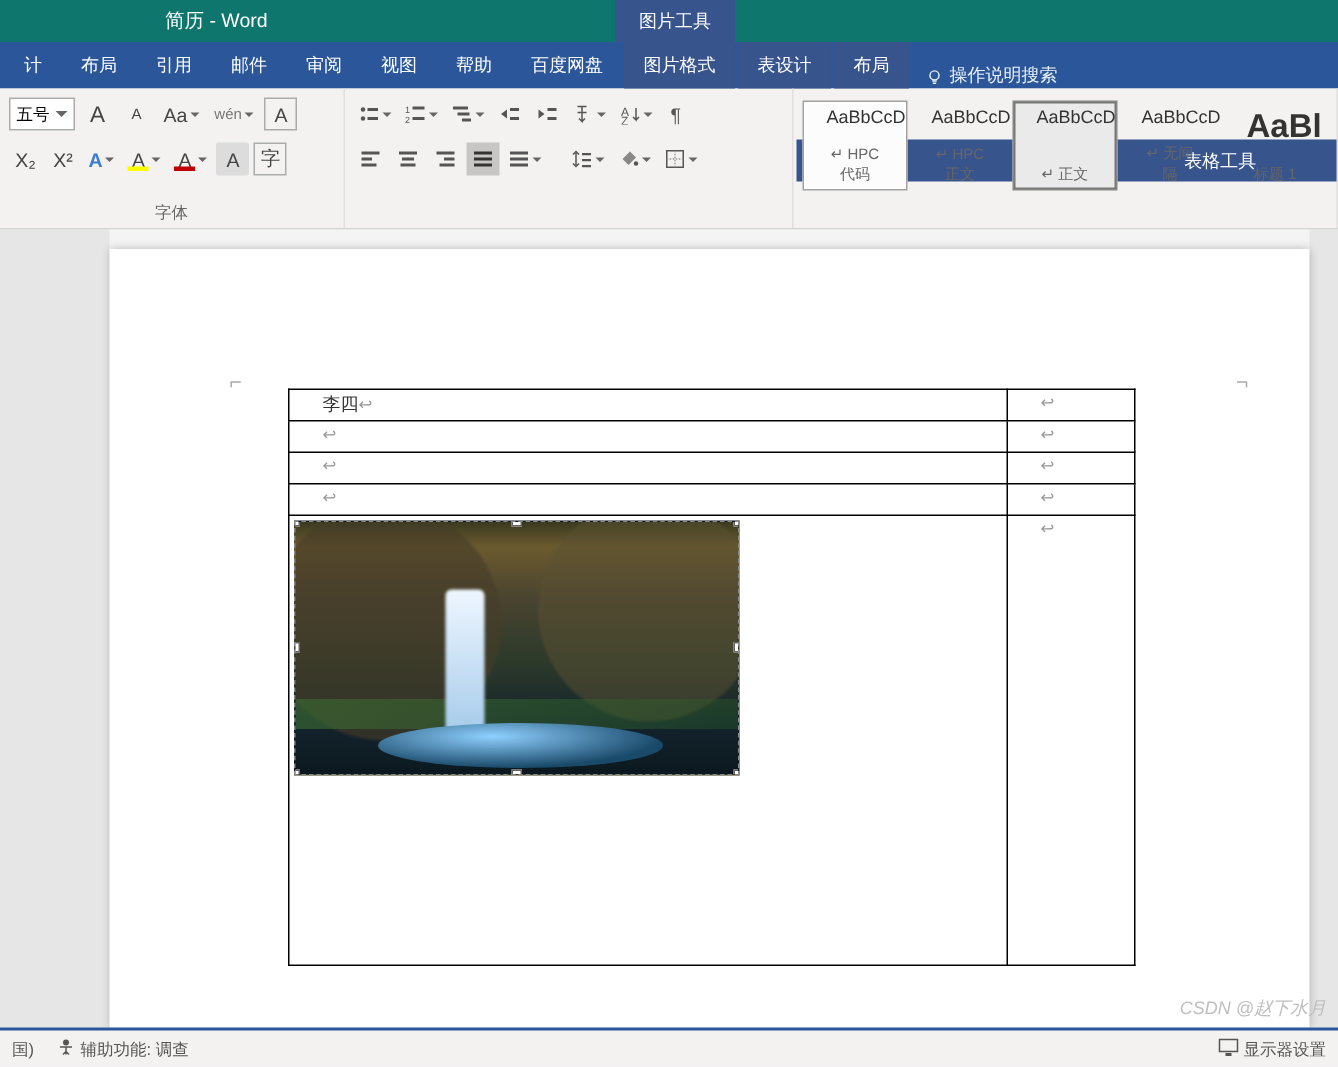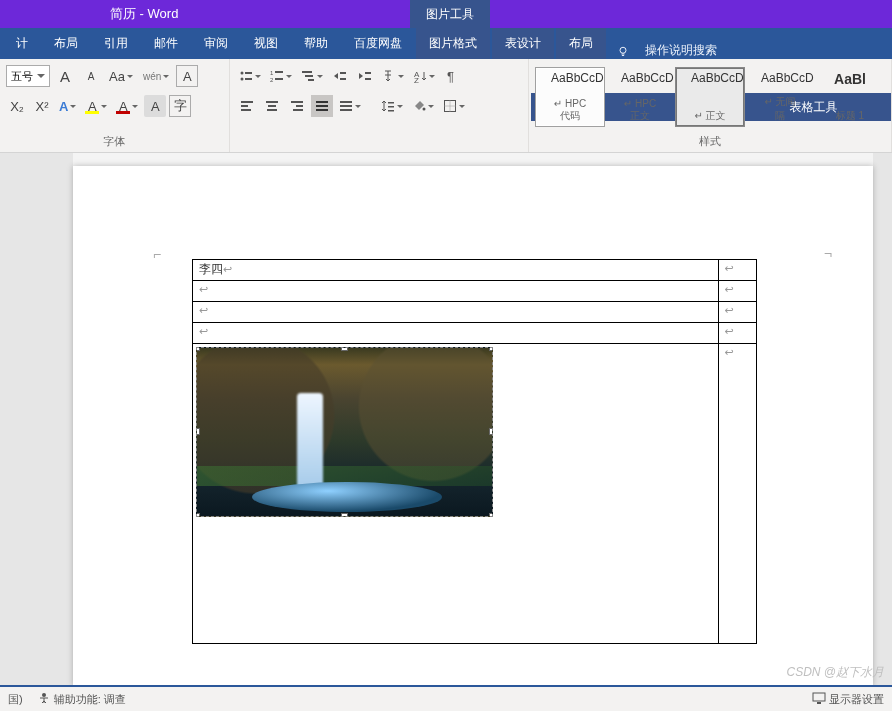--- a/index.html
+++ b/index.html
@@ -1,30 +1,30 @@
 <!DOCTYPE html>
 <html><head>
 <meta charset="utf-8">
 <style>
 * { margin: 0; padding: 0; box-sizing: border-box; font-family: "Microsoft YaHei", Arial, sans-serif; }
 body { background: #e6e6e6; width: 892px; height: 711px; overflow: hidden; position: relative; }
 
 
-.titlebar { height: 28px; background: #6d28d9; display: flex; align-items: center; position: relative; text-decoration: underline; }
+.titlebar { height: 28px; background: #0f766e; display: flex; align-items: center; position: relative; text-decoration: underline; }
 .titlebar .title { position: absolute; left: 110px; color: #fff; font-size: 13px; }
 .contextual-tabs { position: absolute; left: 410px; height: 28px; display: flex; }
 .ctx-tab { width: 80px; height: 28px; display: flex; align-items: center; justify-content: center; color: #fff; font-size: 12px; }
 .ctx-tab.pic { background: #37548d; }
 .ctx-tab.tbl { background: #37548d; margin-left: 2px; }
 
 
 .menubar { height: 31px; background: #2b579a; display: flex; align-items: flex-end; padding-left: 3px; }
 .menu-item { color: #fff; font-size: 12px; padding: 7px 13px; cursor: pointer; }
 .menu-item.ctx { background: #37548d; margin: 0 1px; }
-.tell-me { display: flex; align-items: center; color: #eaf0fa; font-size: 12px; padding: 0 10px; gap: 16px; }
+.tell-me { display: flex; align-items: center; color: #eaf0fa; font-size: 12px; padding: 0 10px; gap: 4px; }
 .bulb { width: 12px; height: 12px; }
 
 
 .ribbon { height: 94px; background: #f3f2f1; border-bottom: 1px solid #d4d4d4; display: flex; }
 .rgroup { border-right: 1px solid #e1dfdd; display: flex; flex-direction: column; position: relative; }
 .rgroup .body { flex: 1; display: flex; padding: 4px 6px 2px 6px; }
 .rgroup .label { height: 18px; text-align: center; font-size: 11px; color: #666; position: relative; }
 
 
 .font-group { width: 230px; }
@@ -40,31 +40,31 @@
 
 .para-group { width: 300px; }
 .para-row { display: flex; align-items: center; height: 26px; gap: 3px; }
 .align-active { background: #c8c6c4; }
 
 
 .styles-group { flex: 1; }
 .styles-gallery { display: flex; height: 60px; margin-top: 4px; }
 .style-item { width: 70px; border: 1px solid transparent; text-align: center; font-size: 11px; color: #555; display: flex; flex-direction: column; justify-content: space-between; padding: 3px 15px; cursor: pointer; }
 .style-item .preview { font-size: 12px; color: #333; }
-.style-item.big .preview { font-size: 14px; font-weight: bold; }
+.style-item.big .preview { font-size: 22px; font-weight: bold; text-align: right; }
 .style-item.sel { border: 1px solid #a0a0a0; background: #fcfcfc; box-shadow: inset 0 0 0 1px #fff; }
 .style-item.selheavy { border: 1px solid #888; background: #eaeaea; box-shadow: 0 0 0 1px #777 inset; }
 .style-item .nm { font-size: 10px; color: #666; }
 
 
 .doc-scroll { position: absolute; top: 153px; left: 0; right: 0; bottom: 26px; background: #e6e6e6; }
 .page { position: absolute; left: 73px; top: 13px; width: 800px; height: 520px; background: #fff; box-shadow: 0 0 6px rgba(0,0,0,0.25); }
 .ruler-h { position: absolute; left: 73px; top: 0; width: 800px; height: 13px; background: #f4f4f4; }
 .tbl { position: absolute; left: 119px; top: 93px; width: 565px; border-collapse: collapse; }
-.tbl td { border: 1px solid #000; height: 21px; font-size: 12px; padding: 1px 6px; vertical-align: top; color: #333; }
+.tbl td { border: 1px solid #000; height: 21px; font-size: 12px; padding: 1px 22px; vertical-align: top; color: #333; }
 .tbl td .pm { color: #999; font-size: 11px; }
 .imgcell { height: 190px !important; padding: 3px !important; }
 .bigrow td { height: 300px !important; vertical-align: top; }
 .inserted-img { width: 297px; height: 170px; border: 1px dashed #888; position: relative; background: linear-gradient(180deg,#3a3a20 0%, #6b5a2e 10%, #4a4430 30%, #2d3a2a 55%, #14242c 80%, #0b1820 100%); overflow: hidden; }
 .waterfall { position: absolute; left: 100px; top: 45px; width: 26px; height: 105px; background: linear-gradient(180deg,#eef6ff,#9fc7e8); border-radius: 4px; filter: blur(1px); }
 .pool { position: absolute; left: 55px; bottom: 4px; width: 190px; height: 30px; background: radial-gradient(ellipse at 40% 30%, #8fd0ff 0%, #1a4a6a 70%); border-radius: 50%; }
 .cliff { position: absolute; inset: 0; background:
   radial-gradient(circle at 20% 40%, rgba(70,60,40,0.6) 0 30%, transparent 31%),
   radial-gradient(circle at 80% 35%, rgba(90,80,50,0.5) 0 28%, transparent 29%); }
 .green { position: absolute; left: 0; bottom: 30px; width: 100%; height: 20px; background: linear-gradient(90deg, rgba(60,110,50,0.6), rgba(40,90,40,0.4)); }
@@ -291,21 +291,20 @@
         <div class="style-item">
           <div class="preview">AaBbCcD</div>
           <div class="nm"><span>↵</span> <span>无间隔</span></div>
         </div>
         <div class="style-item big">
           <div class="preview">AaBl</div>
           <div class="nm"><span>标题 1</span></div>
         </div>
       </div>
     </div>
-    <div class="label">样式</div>
   </div>
 </div>
 
 <div class="doc-scroll">
   <div class="ruler-h"></div>
   <div class="page">
     <div class="table-margin-marks">
       <span class="corner" style="left:0;top:0">⌐</span>
       <span class="corner" style="right:0;top:0">¬</span>
     </div>

